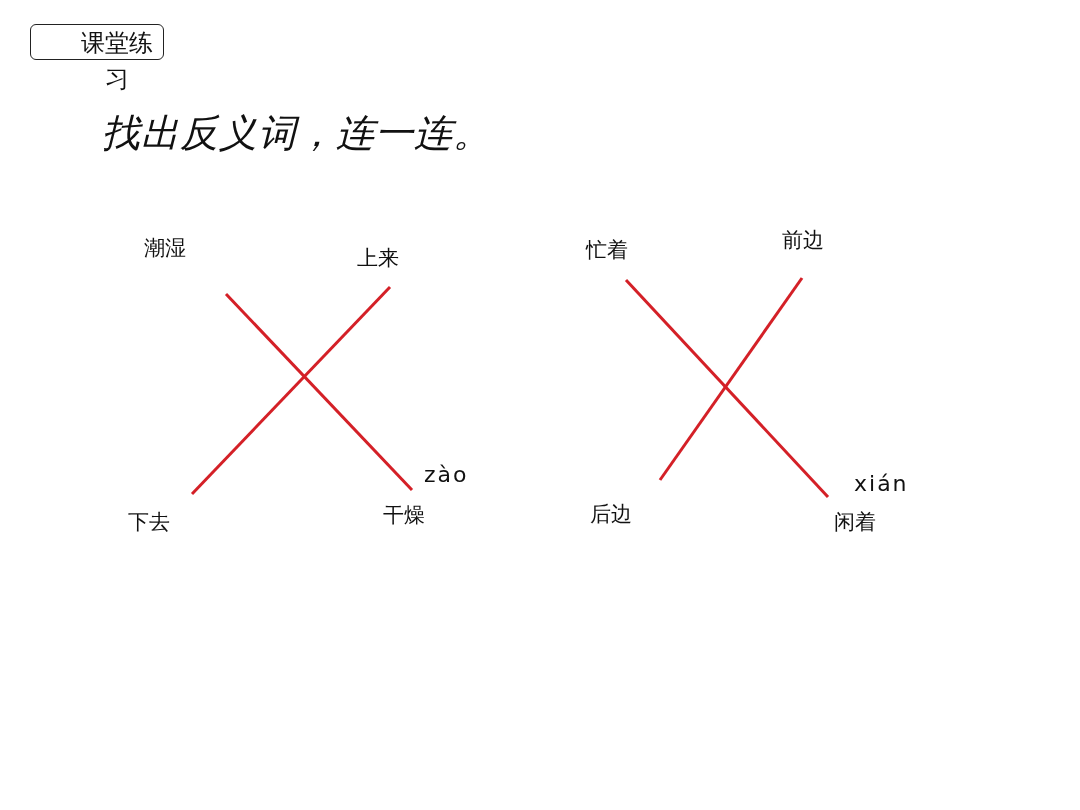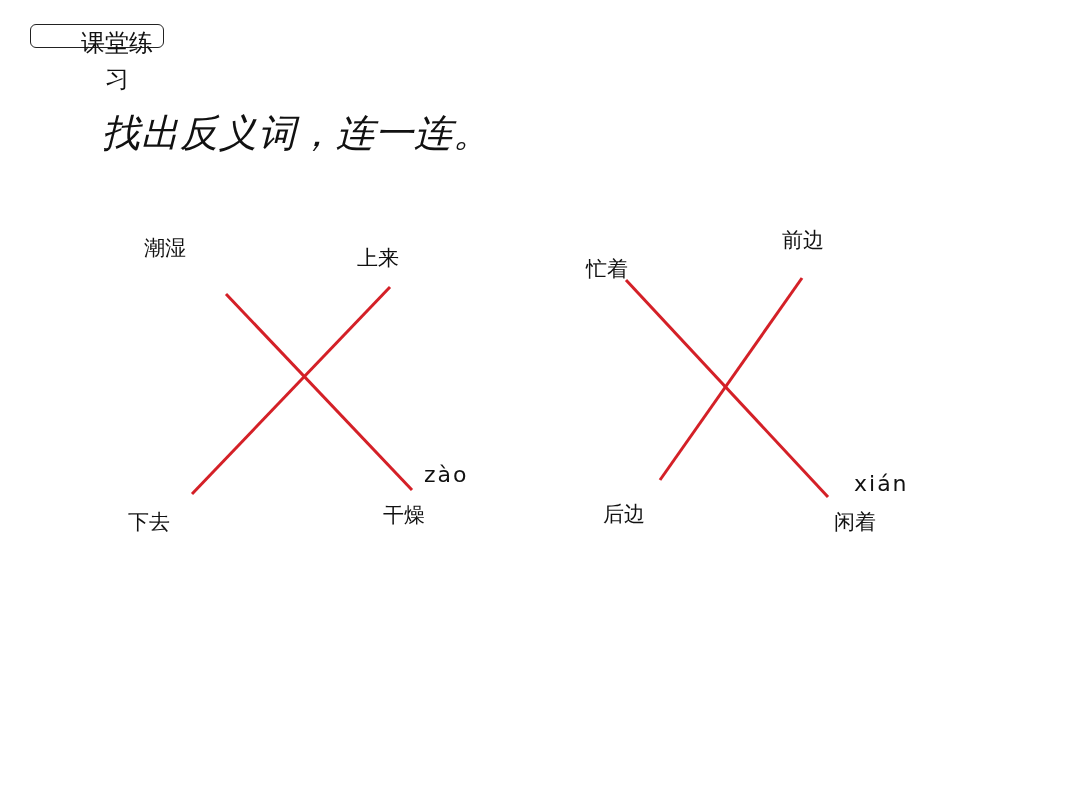--- a/index.html
+++ b/index.html
@@ -1,18 +1,18 @@
 <!DOCTYPE html>
 <html><head>
 <meta charset="utf-8">
 <style>
   html, body { margin:0; padding:0; }
   body { width:1080px; height:810px; background:#ffffff; position:relative; overflow:hidden;
          font-family: "DejaVu Sans", "Liberation Sans", sans-serif; color:#111; }
-  .badge { position:absolute; left:30px; top:24px; width:134px; height:24px; box-sizing:border-box;
+  .badge { position:absolute; left:30px; top:24px; width:134px; height:36px; box-sizing:border-box;
            border:1.5px solid #222; border-radius:6px; font-size:24px; line-height:36px; text-align:center;padding-left:40px; }
   .title { position:absolute; left:102px; top:108px; font-size:38px; letter-spacing:1px;font-style:italic; }
   .word { position:absolute; font-size:21px; line-height:1; }
   .pinyin { position:absolute; font-size:22px; line-height:1; letter-spacing:2px; }
   svg.lines { position:absolute; left:0; top:0; }
 </style>
 </head>
 <body>
 
 <div class="badge">课堂练习</div>
@@ -24,17 +24,17 @@
   <line x1="626" y1="280" x2="828" y2="497" stroke="#d42027" stroke-width="3"></line>
   <line x1="802" y1="278" x2="660" y2="480" stroke="#d42027" stroke-width="3"></line>
 </svg>
 
 <div class="word" style="left:144px;top:238px;">潮湿</div>
 <div class="word" style="left:357px;top:248px;">上来</div>
 <div class="word" style="left:128px;top:512px;">下去</div>
 <div class="pinyin" style="left:424px;top:464px;">zào</div>
 <div class="word" style="left:383px;top:505px;">干燥</div>
 
-<div class="word" style="left:586px;top:240px;margin-top:19px;">忙着</div>
+<div class="word" style="left:586px;top:240px;">忙着</div>
 <div class="word" style="left:782px;top:230px;">前边</div>
-<div class="word" style="left:603px;top:504px;">后边</div>
+<div class="word" style="left:590px;top:504px;">后边</div>
 <div class="pinyin" style="left:824px;top:473px;margin-left:30px;">xián</div>
 <div class="word" style="left:834px;top:512px;">闲着</div>
 
 </body></html>

